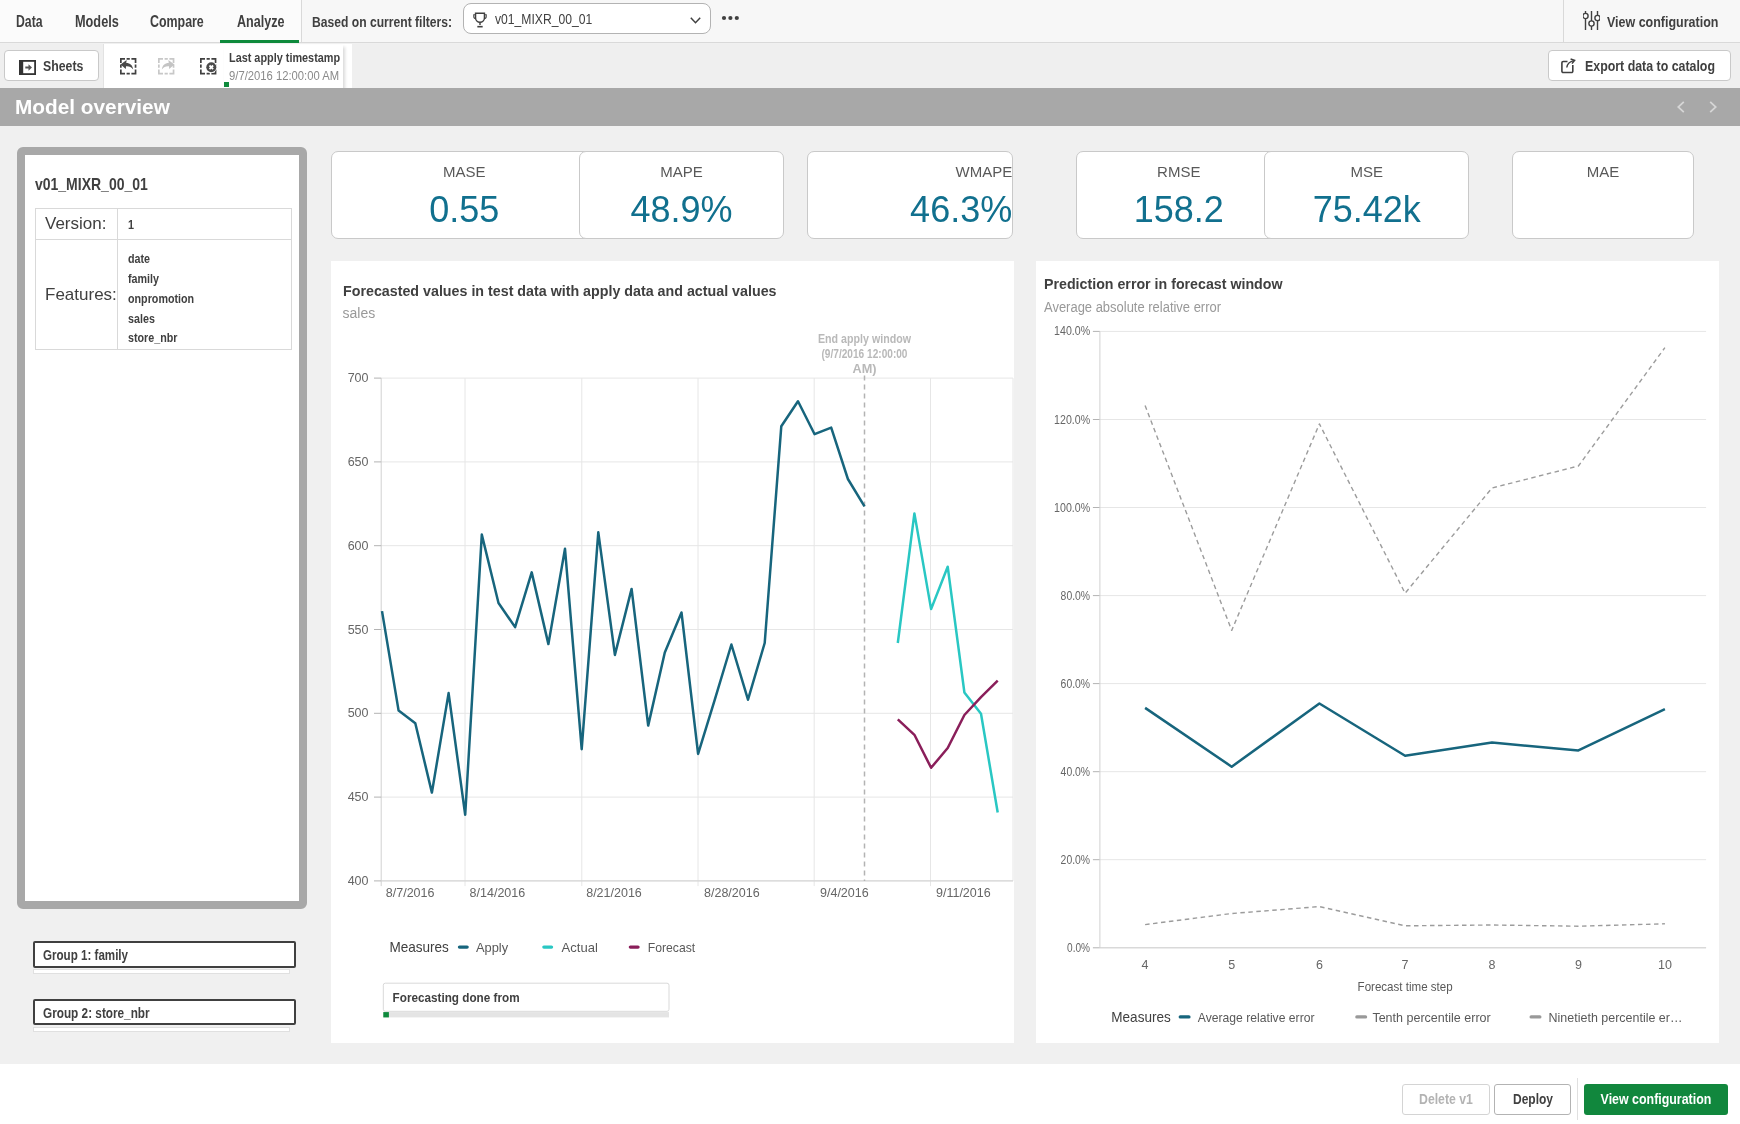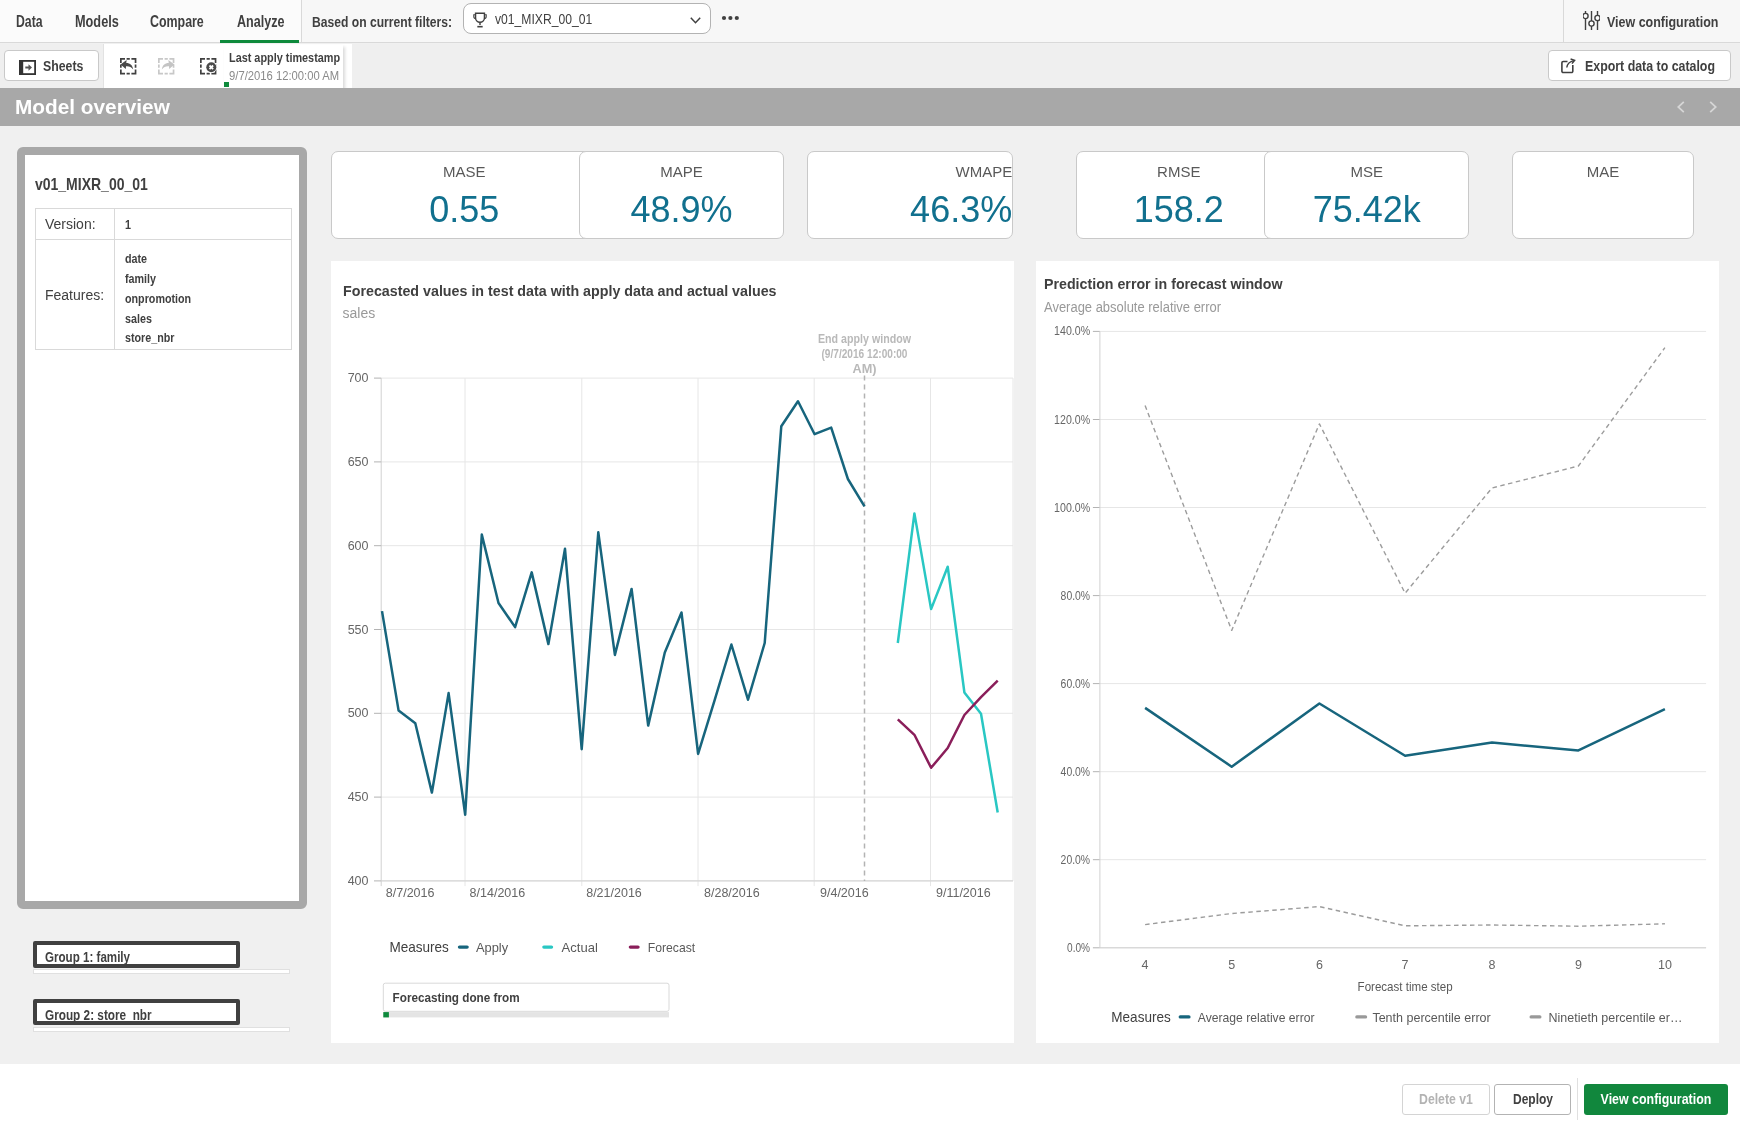--- a/index.html
+++ b/index.html
@@ -35,30 +35,30 @@
   #export-btn span { position:absolute; left:36px; top:0; height:29px; line-height:29px; font-size:15px; font-weight:bold; color:#404040; }
 
   
   #mobar { left:0; top:88px; width:1740px; height:38px; background:#a8a8a8; }
   #mobar .t { position:absolute; left:15px; top:0; height:38px; line-height:38px; font-size:21px; font-weight:bold; color:#fff; }
 
   
   #lcard { left:17px; top:146.7px; width:289.5px; height:762px; background:#fff; border:8px solid #a8a8a8; border-radius:6px; }
   #lcard h3 { position:absolute; left:10px; top:20px; font-size:17px; font-weight:bold; color:#404040; }
   #ltable { position:absolute; left:10px; top:53.5px; width:256.7px; border-collapse:collapse; }
-  #ltable td { border:1px solid #d9d9d9; font-size:14px; color:#404040; vertical-align:middle; }
+  #ltable td { border:1px solid #d9d9d9; font-size:17px; color:#404040; vertical-align:middle; }
   #ltable td.k { width:79px; padding-left:9px; }
   #ltable td.v { padding-left:10px; font-weight:bold; font-size:13.5px; }
   #ltable tr.r1 td { height:31px; }
   #ltable tr.r2 td, #ltable tr.r3 td { height:33px; }
   #ltable tr.r4 td { height:110px;margin-left:14px; }
   #ltable .feat { line-height:19.8px; padding:0; vertical-align:top; }
   #ltable .feat .sx { margin-top:9px; }
 
-  .grpbox { position:absolute; left:33px; width:207px; height:26.5px; background:#fff; border:4px solid #404040; border-radius:2px; }
+  .grpbox { position:absolute; left:33px; width:263px; height:26.5px; background:#fff; border:2px solid #404040; border-radius:2px; }
   .grpbox span { position:absolute; left:8px; top:0; height:24.5px; line-height:24.5px; font-size:14px; font-weight:bold; color:#404040; }
   .grpstrip { position:absolute; left:33px; width:257px; height:5px; background:#fff; border:1px solid #e0e0e0; }
 
   
   .kpi { position:absolute; top:150.6px; height:88.4px; background:#fff; border:1px solid #c9c9c9; border-radius:7px; text-align:center; }
   .kpi .lbl { display:block; margin-top:11px; font-size:15px; color:#595959; }
   .kpi .val { display:block; margin-top:9px; font-size:36px; color:#11708e; }
 
   
   .panel { position:absolute; top:261.4px; height:782px; background:#fff; }

